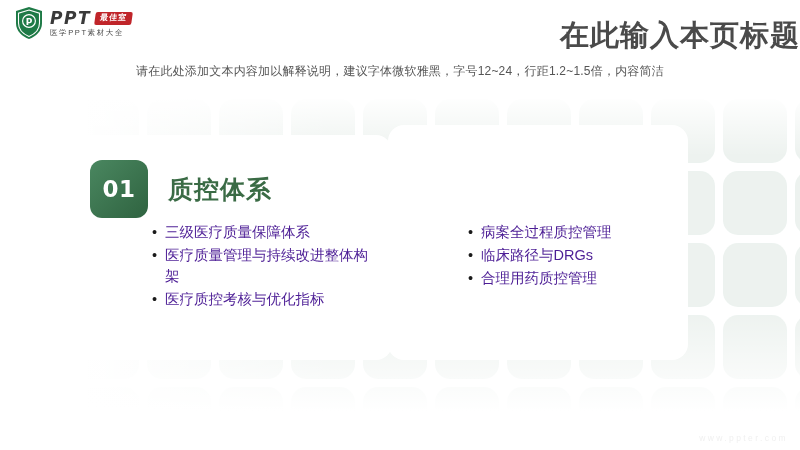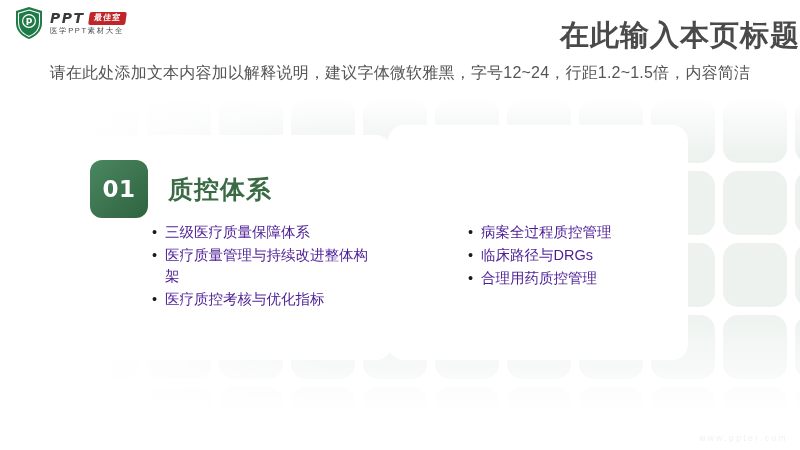--- a/index.html
+++ b/index.html
@@ -90,21 +90,21 @@
     justify-content: center;
     gap: 2px;
   }
   .logo-row1 {
     display: flex;
     align-items: center;
     gap: 4px;
   }
   .logo-ppt {
     font-family: "DejaVu Sans", sans-serif;
-    font-size: 14px;
+    font-size: 17px;
     font-weight: bold;
     font-style: italic;
     letter-spacing: 1.5px;
     color: #3a3a3a;
     line-height: 1;
   }
   .logo-badge {
     background: #c0252a;
     color: #ffffff;
     font-size: 8px;
@@ -134,21 +134,21 @@
     color: #4a4a4a;
     letter-spacing: 1px;
     z-index: 8;
   }
   .page-subtitle {
     position: absolute;
     top: 63px;
     left: 0;
     width: 800px;
     text-align: center;
-    font-size: 16px;
+    font-size: 12px;
     color: #555555;
     letter-spacing: 0.2px;
     z-index: 8;
   }
 
   
   .card {
     position: absolute;
     background: #ffffff;
     border-radius: 16px;

